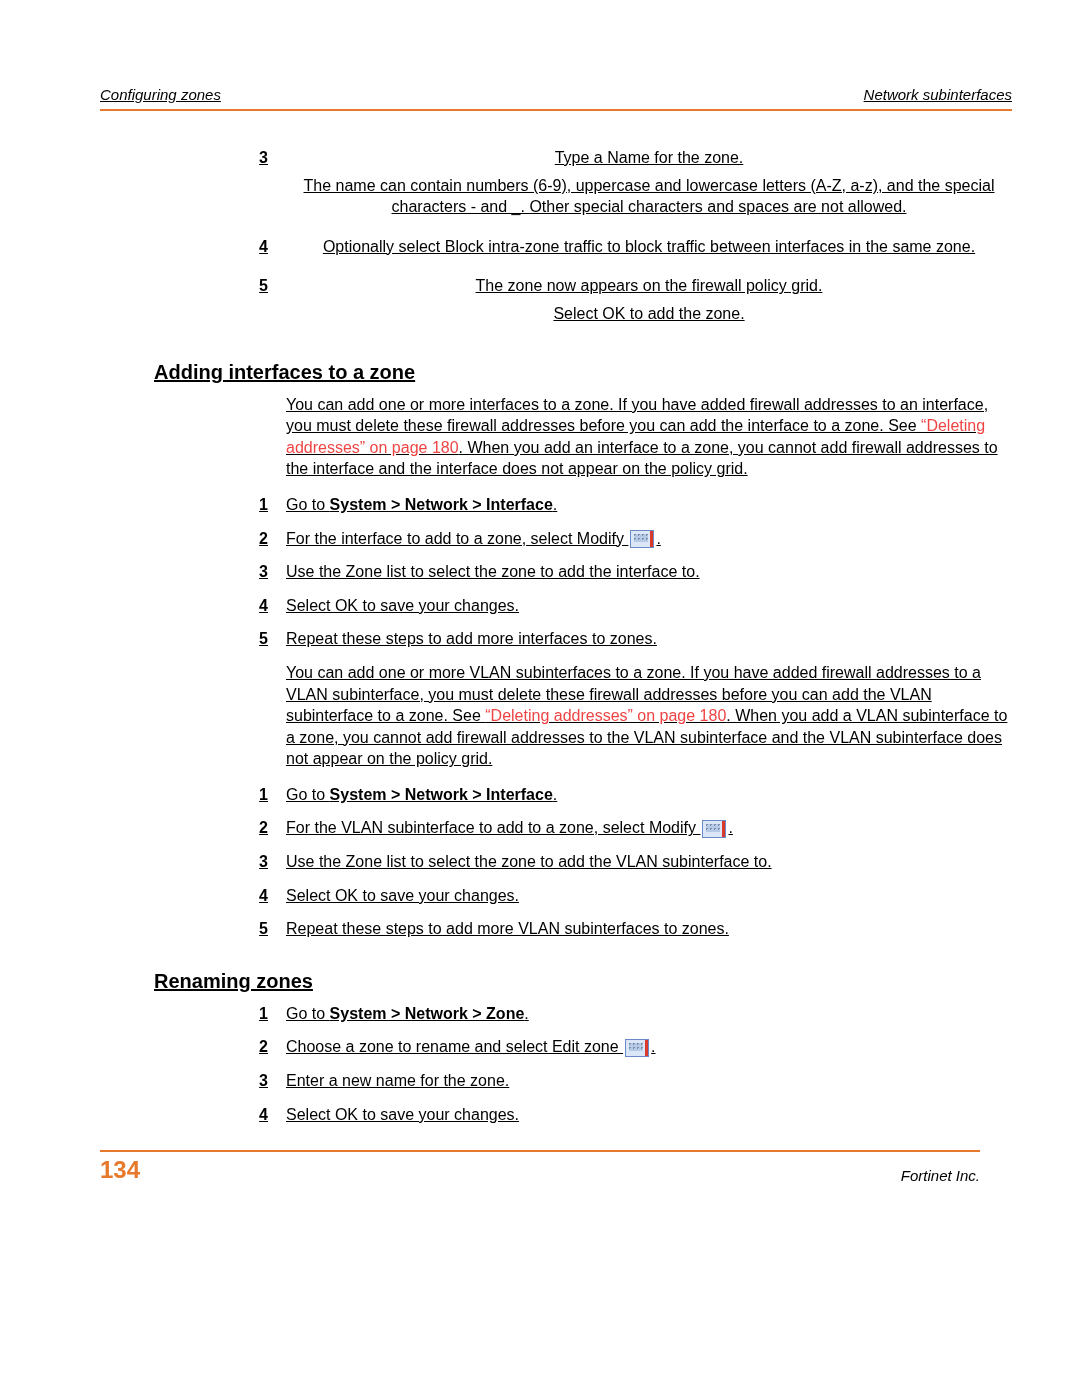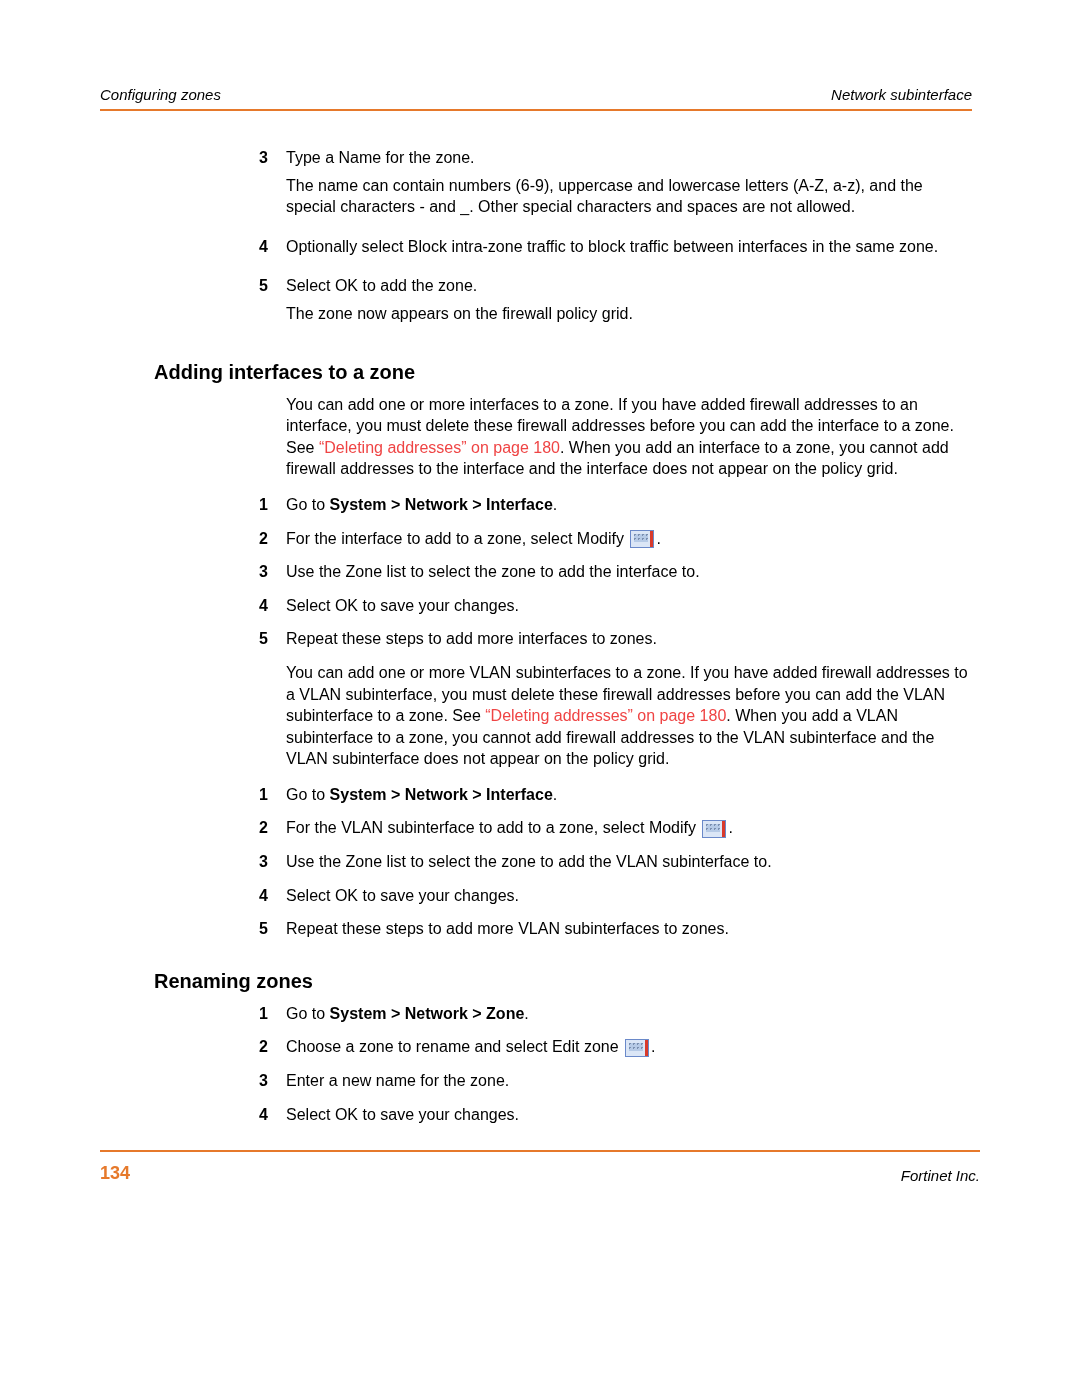--- a/index.html
+++ b/index.html
@@ -7,21 +7,22 @@
     padding: 0;
     background: #fff;
     font-family: Arial, Helvetica, sans-serif;
     color: #000;
   }
   .page {
     width: 1080px;
     height: 1242px;
     position: relative;
     box-sizing: border-box;
-    padding: 86px 108px 60px 100px;
+    padding: 86px 68px 60px 100px;
+    text-decoration: underline;
   }
   .header-row {
     display: flex;
     justify-content: space-between;
     font-style: italic;
     font-size: 15px;
     color: #000;
   }
   .header-line {
     border: none;
@@ -50,20 +51,21 @@
   .body-col {
     margin-left: 130px;
     font-size: 16px;
     line-height: 1.35;
   }
   .body-col .li .txt {
     flex: 1;
   }
   .txt p {
     margin: 0 0 6px 0;
+    text-align: center;
   }
   .h2 {
     font-size: 20px;
     font-weight: 700;
     margin: 30px 0 10px 54px;
   }
   .para-indent {
     margin-left: 186px;
     font-size: 16px;
     line-height: 1.35;
@@ -113,36 +115,36 @@
   .footer-line {
     position: absolute;
     left: 100px; right: 100px;
     bottom: 90px;
     border: none;
     border-top: 2px solid #e6792b;
     margin: 0;
   }
   .page-num {
     font-weight: 700;
-    font-size: 18px;
+    font-size: 24px;
     color: #e6792b;
   }
   .footer-right {
     font-size: 15px;
     font-style: italic;
   }
 </style>
 </head>
 <body>
 
 <div class="page">
 
   <div class="header-row">
     <span>Configuring zones</span>
-    <span>Network subinterface</span>
+    <span>Network subinterfaces</span>
   </div>
   <hr class="header-line">
 
   <div class="content">
 
     <div class="body-col ol">
       <div class="li">
         <div class="num">3</div>
         <div class="txt">
           <p>Type a Name for the zone.</p>
@@ -151,22 +153,22 @@
       </div>
       <div class="li">
         <div class="num">4</div>
         <div class="txt">
           <p>Optionally select Block intra-zone traffic to block traffic between interfaces in the same zone.</p>
         </div>
       </div>
       <div class="li">
         <div class="num">5</div>
         <div class="txt">
+          <p>The zone now appears on the firewall policy grid.</p>
           <p>Select OK to add the zone.</p>
-          <p>The zone now appears on the firewall policy grid.</p>
         </div>
       </div>
     </div>
 
     <div class="h2">Adding interfaces to a zone</div>
     <div class="para-indent">
       <span>You can add one or more interfaces to a zone. If you have added firewall addresses to an interface, you must delete these firewall addresses before you can add the interface to a zone. See </span><a class="xref" href="#">“Deleting addresses” on page 180</a><span>. When you add an interface to a zone, you cannot add firewall addresses to the interface and the interface does not appear on the policy grid.</span>
     </div>
     <div class="body-col ol">
       <div class="li">

